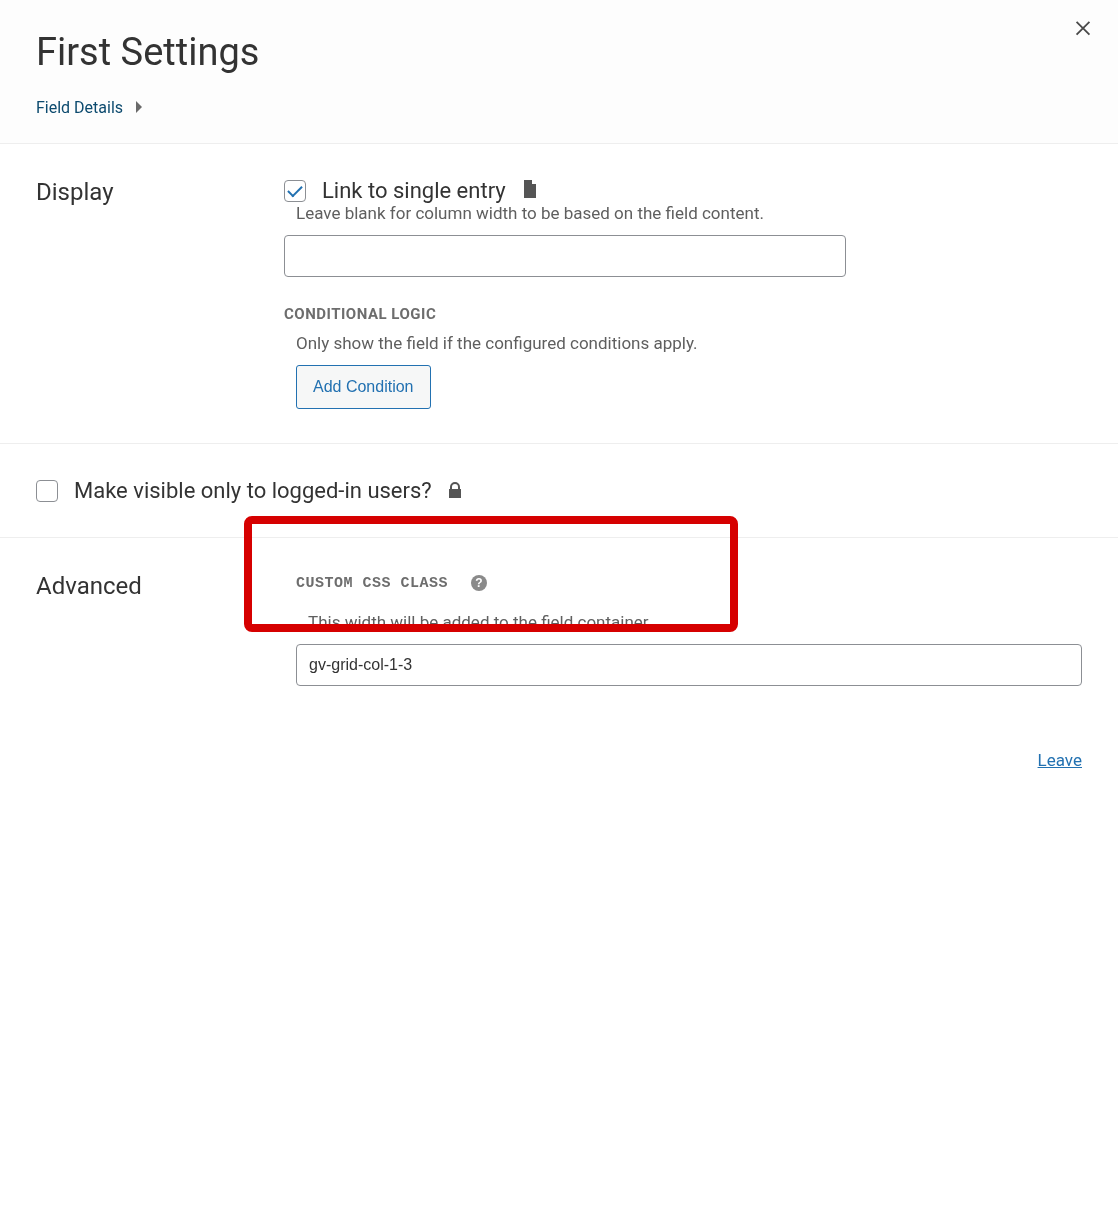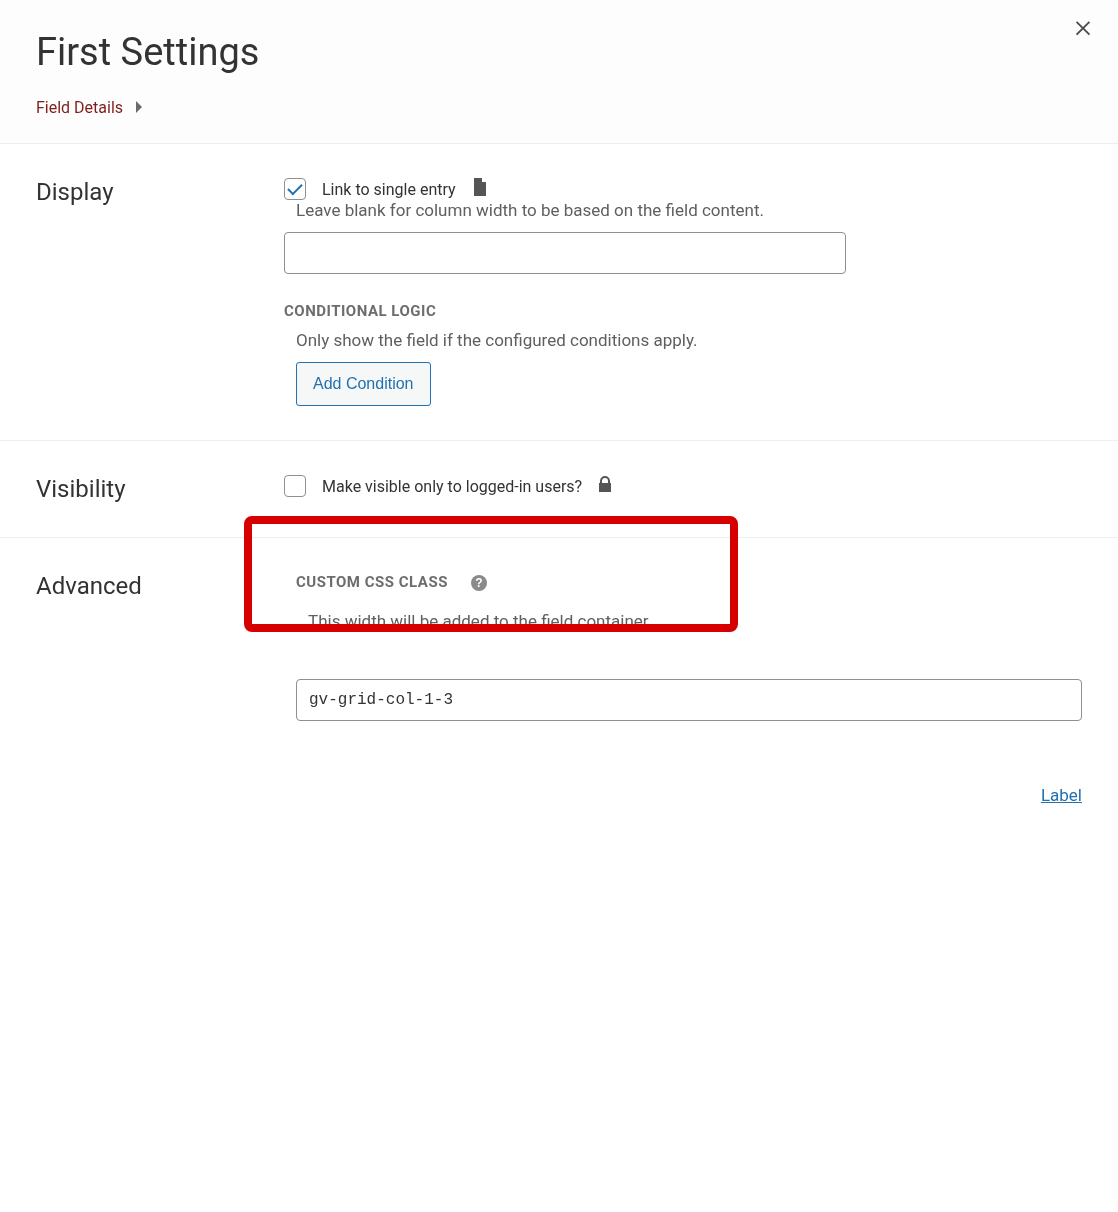--- a/index.html
+++ b/index.html
@@ -30,21 +30,21 @@
   }
   .close-btn svg { width: 22px; height: 22px; }
   .title {
     font-size: 38px;
     font-weight: 400;
     color: #333;
     margin: 0 0 24px 0;
   }
   .breadcrumb {
     font-size: 16px;
-    color: #7f1d1d;
+    color: #0c4a6e;
     display: flex;
     align-items: center;
     gap: 11px;
   }
   .section {
     display: flex;
     border-bottom: 1px solid #eee;
     padding: 34px 36px;
   }
   .section.no-border { border-bottom: none; }
@@ -57,21 +57,21 @@
     font-weight: 400;
     color: #333;
   }
   .section-body {
     flex: 1;
   }
   .check-row {
     display: flex;
     align-items: center;
     gap: 16px;
-    font-size: 16px;
+    font-size: 22px;
     color: #333;
   }
   .check-row .icon-right {
     color: #5a5a5a;
   }
   .check {
     width: 22px;
     height: 22px;
     border: 1px solid #8c8f94;
     border-radius: 4px;
@@ -108,21 +108,21 @@
     height: 42px;
     border: 1px solid #8c8f94;
     border-radius: 4px;
     background: #fff;
     padding: 0 12px;
     font-size: 16px;
     color: #333;
   }
   .text-input.narrow { max-width: 562px; }
   .text-input.full { max-width: 100%; }
-  .text-input.mono { font-family: Liberation Mono, monospace; font-size: 16px; margin-top: 36px; }
+  .text-input.mono { font-family: Liberation Sans, sans-serif; font-size: 16px; }
   .btn-outline {
     display: inline-block;
     border: 1px solid #2271b1;
     background: #f6f7f7;
     color: #2271b1;
     border-radius: 3px;
     padding: 12px 16px;
     font-size: 16px;
     cursor: pointer;
     margin-left: 12px;
@@ -196,53 +196,50 @@
       <input type="text" class="text-input narrow" value="" style="">
 
       <div class="sub-heading">CONDITIONAL LOGIC</div>
       <p class="help-text">Only show the field if the configured conditions apply.</p>
       <button class="btn-outline">Add Condition</button>
     </div>
   </div>
 
 
   <div class="section">
-    <div class="section-label-col">
-      <div class="section-label">Visibility</div>
-    </div>
     <div class="section-body">
       <div class="check-row">
         <span class="check"></span>
         <span>Make visible only to logged-in users?</span>
         <span class="icon-right">
           <svg width="14" height="16" viewBox="0 0 14 16">
               <path fill="#555" d="M2 7V5a5 5 0 1 1 10 0v2h1v9H1V7h1zm2 0h6V5a3 3 0 0 0-6 0v2z"></path>
             </svg>
         </span>
       </div>
     </div>
   </div>
 
   <div class="section no-border" style="position:relative;gap:12px;">
     <div class="section-label-col">
       <div class="section-label">Advanced</div>
     </div>
     <div class="section-body advanced-body">
       <div>
-        <span class="sub-heading" style="display:inline-block; margin-top:0;">CUSTOM CSS CLASS</span>
+        <span class="sub-heading" style="display:inline-block; margin-top:0;font-family:Liberation Mono, monospace;">CUSTOM CSS CLASS</span>
         <span class="help-icon">
           <svg width="18" height="18" viewBox="0 0 18 18">
               <circle cx="9" cy="9" r="8" fill="#8a8a8a"></circle>
               <text x="9" y="13" font-size="12" text-anchor="middle" fill="#fff" font-family="Arial" font-weight="bold">?</text>
             </svg>
         </span>
       </div>
       <p class="help-text" style="margin-top:10px;">This width will be added to the field container</p>
       <input type="text" class="text-input full mono" value="gv-grid-col-1-3" style="">
     </div>
     <div class="highlight-box" style="left:244px; top:-22px; width:494px; height:116px;"></div>
   </div>
 
   <div class="footer">
-    <span class="close-link">Label</span>
+    <span class="close-link">Leave</span>
   </div>
 
 </div>
 
 </body></html>

